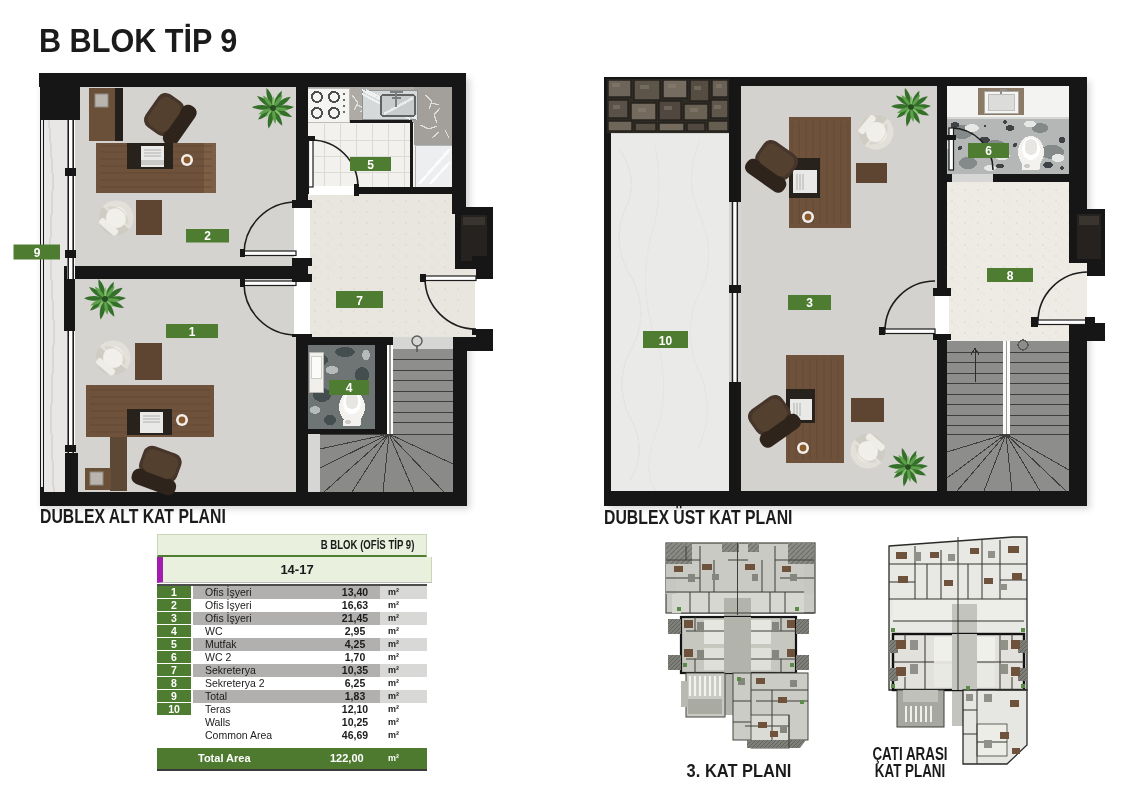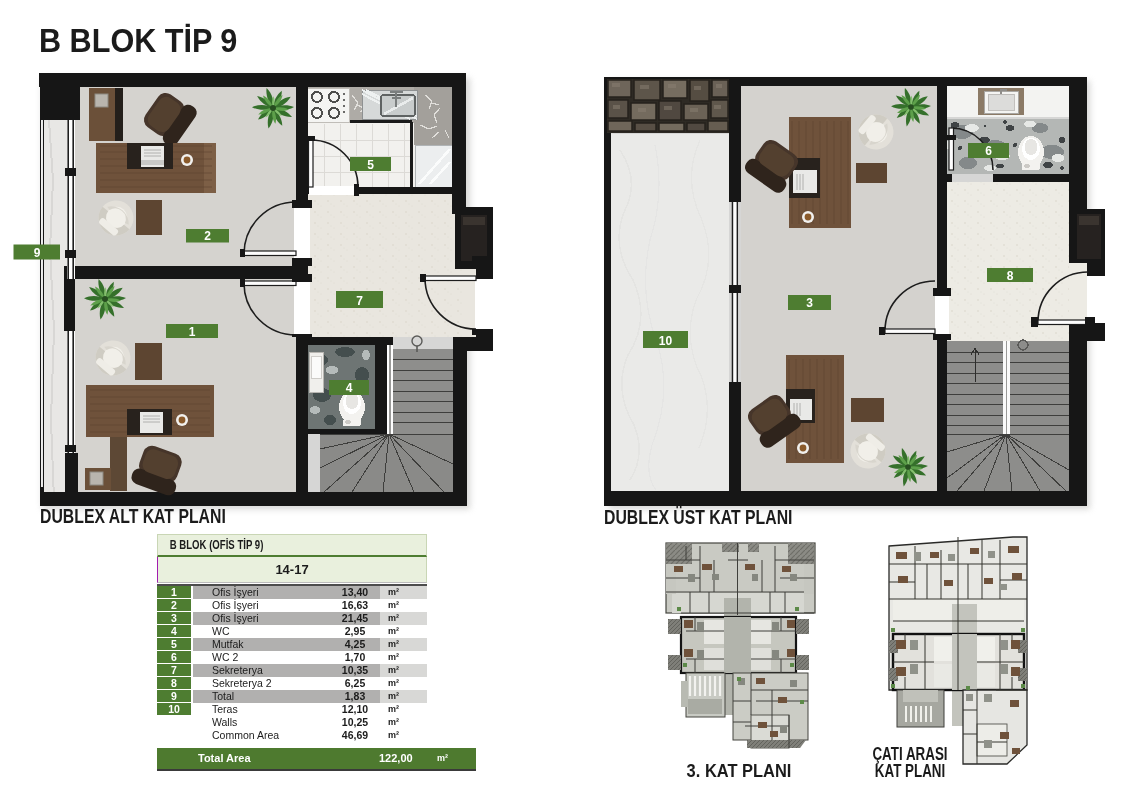--- a/index.html
+++ b/index.html
@@ -2,32 +2,32 @@
 <html><head>
 <meta charset="utf-8">
 <style>
 html,body{margin:0;padding:0;width:1132px;height:800px;background:#ffffff;overflow:hidden}
 body{font-family:"Liberation Sans",sans-serif;position:relative;color:#1b1b1b}
 .abs{position:absolute}
 #title{left:39px;top:21px;font-size:34px;font-weight:700;letter-spacing:0px;transform:scaleX(0.90);transform-origin:left top;white-space:nowrap}
 .cap{font-size:20px;font-weight:700;transform:scaleX(0.79);transform-origin:left top;white-space:nowrap}
 .cap2{font-size:17.5px;font-weight:700;transform-origin:center top;white-space:nowrap;text-align:center}
 .tbl{left:157px;top:534px;width:270px}
-.th1{left:0;top:0;width:268px;height:20px;background:#e9f0dd;border:1px solid #c9d6b5;border-bottom:2px solid #4e7d31;font-weight:700;font-size:12px;text-align:left;line-height:20px}
-.th2{left:0;top:23px;width:268px;height:25px;background:#e9f0dd;border-left:1px solid #a21caf;border-right:1px solid #c9d6b5;border-bottom:1px solid #bbb;font-weight:700;font-size:13px;text-align:center;line-height:25px}
+.th1{left:0;top:0;width:268px;height:20px;background:#e9f0dd;border:1px solid #c9d6b5;border-bottom:2px solid #4e7d31;font-weight:700;font-size:12px;text-align:right;line-height:20px}
+.th2{left:0;top:23px;width:268px;height:25px;background:#e9f0dd;border-left:6px solid #a21caf;border-right:1px solid #c9d6b5;border-bottom:1px solid #bbb;font-weight:700;font-size:13px;text-align:center;line-height:25px}
 #rows{left:0;top:50px;width:270px;border-top:2px solid #4c4c4c}
 .row{height:13px;display:flex;font-size:10.5px;line-height:13.5px}
 .num{width:36px;background:#4e7d31;color:#fff;text-align:center;font-weight:700;border-bottom:1px solid #fff;border-right:2px solid #fff;box-sizing:border-box}
 .nonum{width:36px;background:#fff;border-right:2px solid #fff;box-sizing:border-box}
-.nm{flex:1;padding-left:19px}
+.nm{flex:1;padding-left:12px}
 .val{width:50px;text-align:center;font-weight:700}
 .un{width:47px;padding-left:8px;font-weight:700;font-size:9px;box-sizing:border-box}
 .odd .nm,.odd .val{background:#b1b0af}
 .odd .un{background:#d8d8d6}
-#total{left:0;top:214px;width:319px;height:21px;background:#4e7a2f;color:#fff;display:flex;font-weight:700;font-size:11px;line-height:21px;border-bottom:2px solid #3a3a3a}
+#total{left:0;top:214px;width:270px;height:21px;background:#4e7a2f;color:#fff;display:flex;font-weight:700;font-size:11px;line-height:21px;border-bottom:2px solid #3a3a3a}
 #total .tnm{flex:1;padding-left:41px}
 #total .tval{width:50px;text-align:left}
 #total .tun{width:47px;padding-left:8px;font-size:9px;box-sizing:border-box}
 </style>
 </head>
 <body>
 <svg class="abs" style="left:0;top:0" width="1132" height="800" viewBox="0 0 1132 800">
 <defs>
 <filter id="blurf" x="-5%" y="-5%" width="110%" height="110%">
         <feGaussianBlur stdDeviation="3"></feGaussianBlur>

